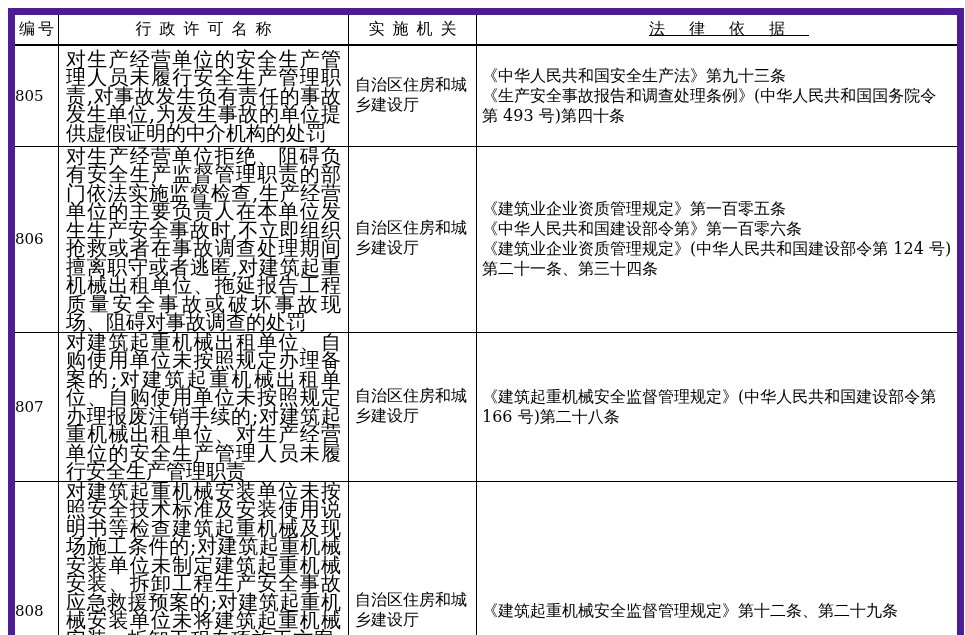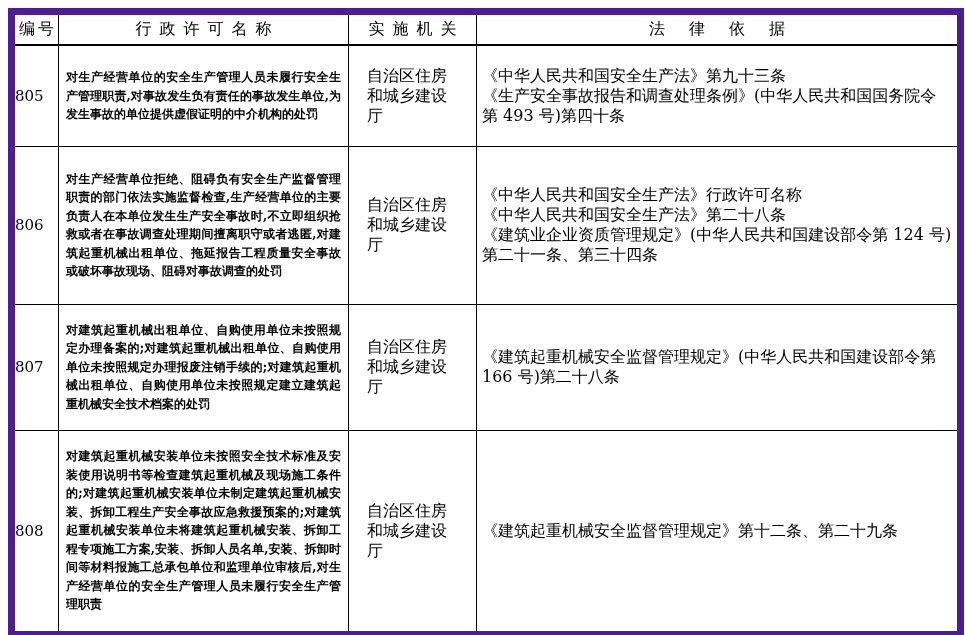--- a/index.html
+++ b/index.html
@@ -34,45 +34,45 @@
     text-align: center;
     padding: 0;
   }
   col.c-id     { width: 47px; }
   col.c-name   { width: 290px; }
   col.c-agency { width: 128px; }
   col.c-legal  { width: 484px; }
 
   .ls-05 { letter-spacing: 0.5em; padding-left: 0.5em; }
   .ls-02 { letter-spacing: 0.2em; padding-left: 0.2em; }
-  .ls-15 { letter-spacing: 1.5em; padding-left: 1.5em; }
+  .ls-15 { letter-spacing: 1.5em; padding-left: 1.5em; text-decoration: underline; }
 
   tr.r0 { height: 101px; }
   tr.r1 { height: 158px; }
   tr.r2 { height: 126px; }
   tr.r3 { height: 204px; }
 
   td.cell-id {
     text-align: left;
     font-size: 15px;
     padding: 0;
   }
   td.cell-name {
-    font-size: 12px;
+    font-size: 20px;
     line-height: 18.5px;
     padding: 0 7px;
     text-align: justify;
     text-justify: inter-ideograph;
-    font-weight: bold;
   }
   td.cell-agency {
     font-size: 16px;
     line-height: 20px;
-    padding: 0 18px;
+    padding: 0 6px;
     text-align: left;
+    font-family: Liberation Mono, monospace;
   }
   td.cell-legal {
     font-size: 16px;
     line-height: 20px;
     padding: 0 5px;
     text-align: left;
   }
   .legal-entry { display: block; }
 </style>
 </head>
@@ -101,28 +101,28 @@
       <td class="cell-legal">
         <span class="legal-entry">《中华人民共和国安全生产法》第九十三条</span>
         <span class="legal-entry">《生产安全事故报告和调查处理条例》(中华人民共和国国务院令第 493 号)第四十条</span>
       </td>
     </tr>
     <tr class="r1">
       <td class="cell-id">806</td>
       <td class="cell-name">对生产经营单位拒绝、阻碍负有安全生产监督管理职责的部门依法实施监督检查,生产经营单位的主要负责人在本单位发生生产安全事故时,不立即组织抢救或者在事故调查处理期间擅离职守或者逃匿,对建筑起重机械出租单位、拖延报告工程质量安全事故或破坏事故现场、阻碍对事故调查的处罚</td>
       <td class="cell-agency">自治区住房和城乡建设厅</td>
       <td class="cell-legal">
-        <span class="legal-entry">《中华人民共和国安全生产法》行政许可名称</span>
-        <span class="legal-entry">《中华人民共和国安全生产法》第二十八条</span>
+        <span class="legal-entry">《建筑业企业资质管理规定》第一百零五条</span>
+        <span class="legal-entry">《中华人民共和国建设部令第》第一百零六条</span>
         <span class="legal-entry">《建筑业企业资质管理规定》(中华人民共和国建设部令第 124 号)第二十一条、第三十四条</span>
       </td>
     </tr>
     <tr class="r2">
       <td class="cell-id">807</td>
-      <td class="cell-name">对建筑起重机械出租单位、自购使用单位未按照规定办理备案的;对建筑起重机械出租单位、自购使用单位未按照规定办理报废注销手续的;对建筑起重机械出租单位、自购使用单位未按照规定建立建筑起重机械安全技术档案的处罚</td>
+      <td class="cell-name">对建筑起重机械出租单位、自购使用单位未按照规定办理备案的;对建筑起重机械出租单位、自购使用单位未按照规定办理报废注销手续的;对建筑起重机械出租单位、对生产经营单位的安全生产管理人员未履行安全生产管理职责</td>
       <td class="cell-agency">自治区住房和城乡建设厅</td>
       <td class="cell-legal">
         <span class="legal-entry">《建筑起重机械安全监督管理规定》(中华人民共和国建设部令第 166 号)第二十八条</span>
       </td>
     </tr>
     <tr class="r3">
       <td class="cell-id">808</td>
       <td class="cell-name">对建筑起重机械安装单位未按照安全技术标准及安装使用说明书等检查建筑起重机械及现场施工条件的;对建筑起重机械安装单位未制定建筑起重机械安装、拆卸工程生产安全事故应急救援预案的;对建筑起重机械安装单位未将建筑起重机械安装、拆卸工程专项施工方案,安装、拆卸人员名单,安装、拆卸时间等材料报施工总承包单位和监理单位审核后,对生产经营单位的安全生产管理人员未履行安全生产管理职责</td>
       <td class="cell-agency">自治区住房和城乡建设厅</td>
       <td class="cell-legal">

